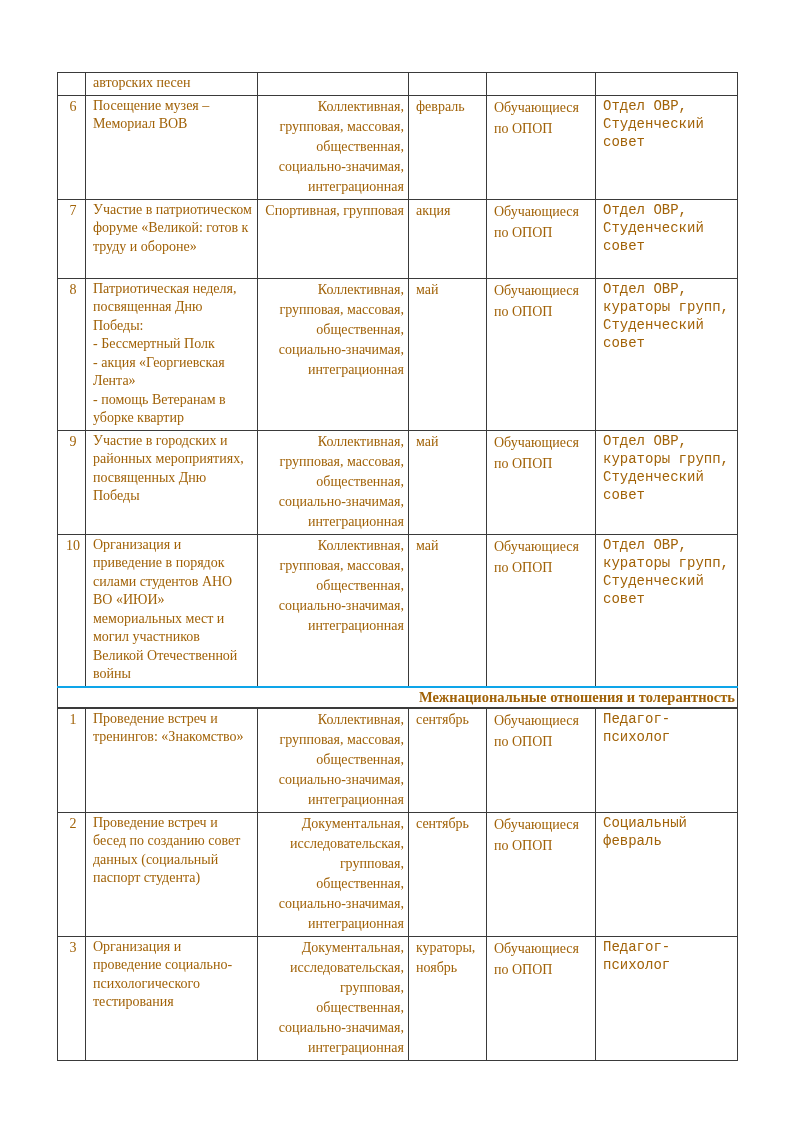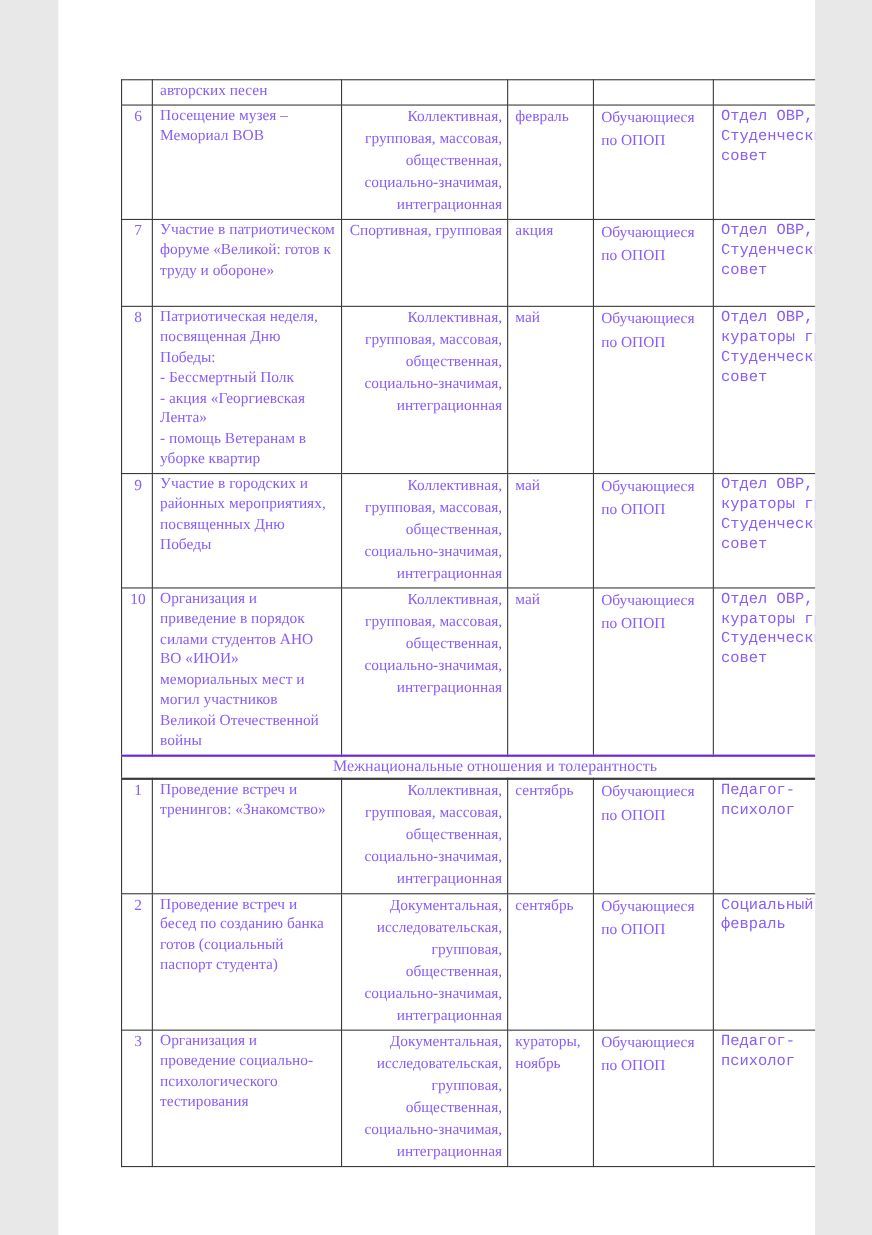--- a/index.html
+++ b/index.html
@@ -1,25 +1,25 @@
 <!DOCTYPE html>
 <html><head>
 <meta charset="utf-8">
 <style>
   * { box-sizing: border-box; }
   html, body { margin: 0; padding: 0; background: #e8e8e8; }
   .page {
     position: relative;
-    width: 688px;
+    width: 793px;
     height: 1123px;
     margin: 0 auto;
     background: #ffffff;
     overflow: hidden;
     font-family: "Liberation Serif", "DejaVu Serif", serif;
-    color: #8b5cf6;
+    color: #a16207;
   }
   table.plan-table {
     position: absolute;
     left: 57px;
     top: 72px;
     width: 680px;
     border-collapse: collapse;
     table-layout: fixed;
   }
   table.plan-table td {
@@ -29,25 +29,25 @@
     padding: 1px 4px 2px 7px;
     overflow: hidden;
   }
   td.c-num  { text-align: center; padding: 1px 1px; line-height: 19px; }
   td.c-name { text-align: left; line-height: 18.5px; white-space: pre-line; padding-right: 5px; }
   td.c-form { text-align: right; line-height: 20px; padding: 1px 3px; }
   td.c-month { text-align: left; line-height: 20px; padding-left: 9px; padding-right: 2px; margin-top: 26px; }
   td.c-part { text-align: left; line-height: 21px; padding-left: 9px; padding-right: 2px; }
   td.c-resp { text-align: left; line-height: 18px; padding-left: 9px; padding-right: 2px; font-family: Liberation Mono, monospace; }
   tr.section-row td {
-    border-top: 2px solid #6d28d9;
+    border-top: 2px solid #0ea5e9;
     border-bottom: 2px solid #3a3a3a;
-    font-weight: normal;
+    font-weight: bold;
     font-size: 14.5px;
-    text-align: center;
+    text-align: right;
     line-height: 17px;
     padding: 1px 2px 1px 2px;
     white-space: nowrap;
   }
 </style>
 </head>
 <body>
 
 <div class="page">
   <table class="plan-table">
@@ -117,21 +117,21 @@
         <tr class="data-row" style="height: 97px;">
     <td class="c-num">1</td>
     <td class="c-name">Проведение встреч и тренингов: «Знакомство»</td>
     <td class="c-form">Коллективная, групповая, массовая, общественная, социально-значимая, интеграционная</td>
     <td class="c-month">сентябрь</td>
     <td class="c-part">Обучающиеся по ОПОП</td>
     <td class="c-resp">Педагог-психолог</td>
   </tr>
         <tr class="data-row" style="height: 112px;">
     <td class="c-num">2</td>
-    <td class="c-name">Проведение встреч и бесед по созданию банка готов (социальный паспорт студента)</td>
+    <td class="c-name">Проведение встреч и бесед по созданию совет данных (социальный паспорт студента)</td>
     <td class="c-form">Документальная, исследовательская, групповая, общественная, социально-значимая, интеграционная</td>
     <td class="c-month">сентябрь</td>
     <td class="c-part">Обучающиеся по ОПОП</td>
     <td class="c-resp">Социальный февраль</td>
   </tr>
         <tr class="data-row" style="height: 121px;">
     <td class="c-num">3</td>
     <td class="c-name">Организация и проведение социально-психологического тестирования</td>
     <td class="c-form">Документальная, исследовательская, групповая, общественная, социально-значимая, интеграционная</td>
     <td class="c-month">кураторы, ноябрь</td>

